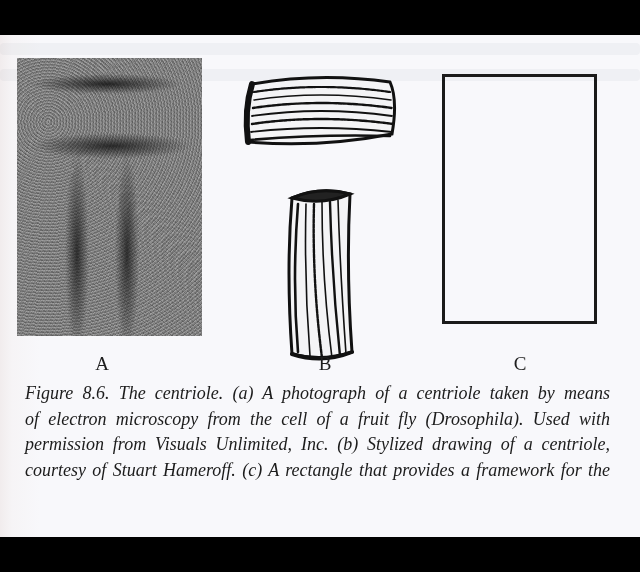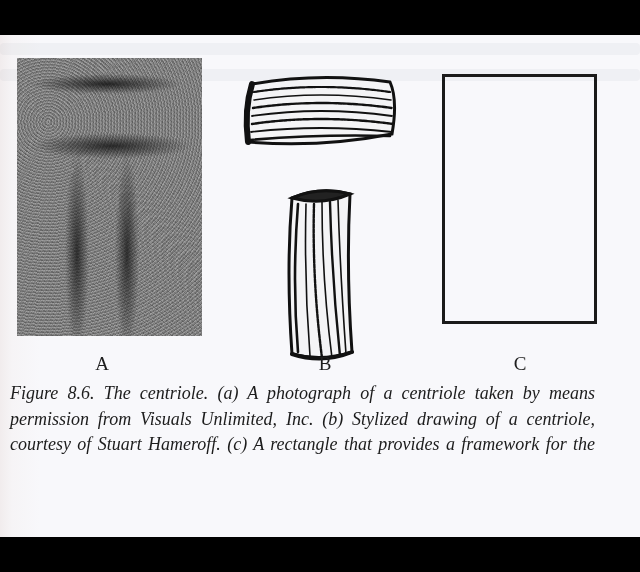--- a/index.html
+++ b/index.html
@@ -32,21 +32,21 @@
   .panel-b { position: absolute; left: 240px; top: 35px; width: 165px; height: 295px; }
   .panel-c {
     position: absolute; left: 442px; top: 39px; width: 149px; height: 244px;
     border: 3px solid #1a1a1a; background: transparent;
   }
   .label {
     position: absolute; top: 318px; font-family: "Liberation Serif", serif;
     font-size: 19px; color: #1e1e1e; transform: translateX(-50%);
   }
   .caption {
-    position: absolute; left: 10px; top: 346px; width: 585px;
+    position: absolute; left: 25px; top: 346px; width: 585px;
     font-family: "Liberation Serif", serif; font-style: italic;
     font-size: 18px; line-height: 25.6px; color: #1c1c1c;
   }
   .caption .line { display: block; text-align: justify; text-align-last: justify; white-space: nowrap; }
   .caption .line.last { text-align-last: left; }
 </style>
 </head>
 <body>
 
 <div class="page">
@@ -85,16 +85,17 @@
   </div>
 
   <div class="panel-c"></div>
 
   <span class="label" style="left:102px">A</span>
   <span class="label" style="left:325px">B</span>
   <span class="label" style="left:520px">C</span>
 
   <div class="caption">
     <span class="line">Figure 8.6. The centriole. (a) A photograph of a centriole taken by means</span>
+    <span class="line">of electron microscopy from the cell of a fruit fly (Drosophila). Used with</span>
     <span class="line">permission from Visuals Unlimited, Inc. (b) Stylized drawing of a centriole,</span>
     <span class="line">courtesy of Stuart Hameroff. (c) A rectangle that provides a framework for the</span>
   </div>
 </div>
 
 </body></html>

